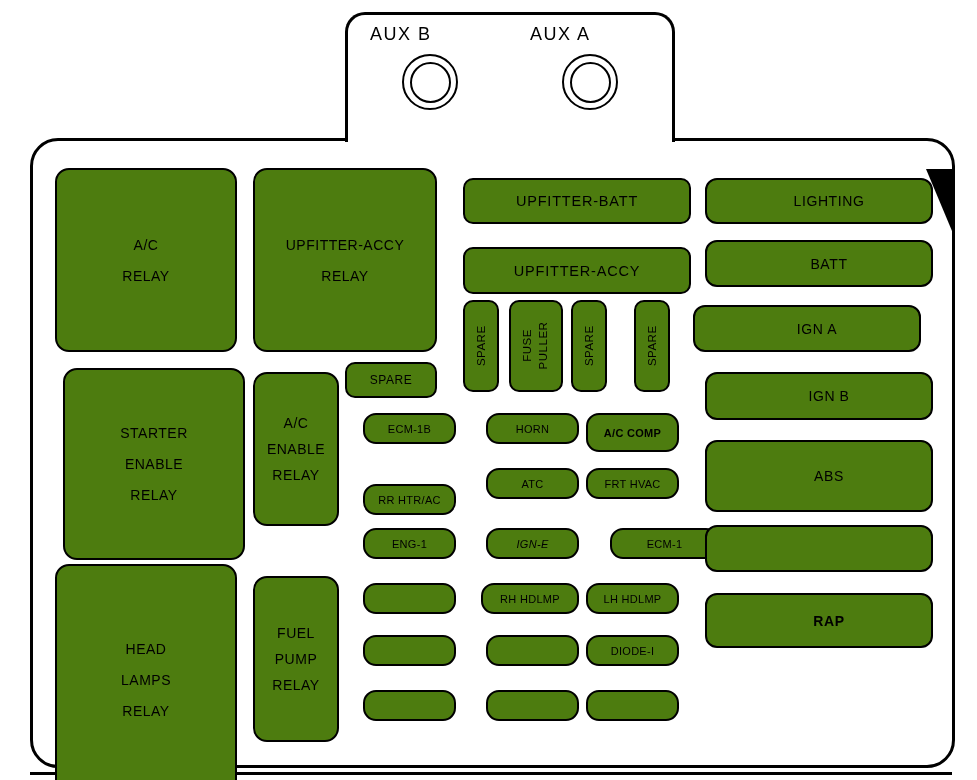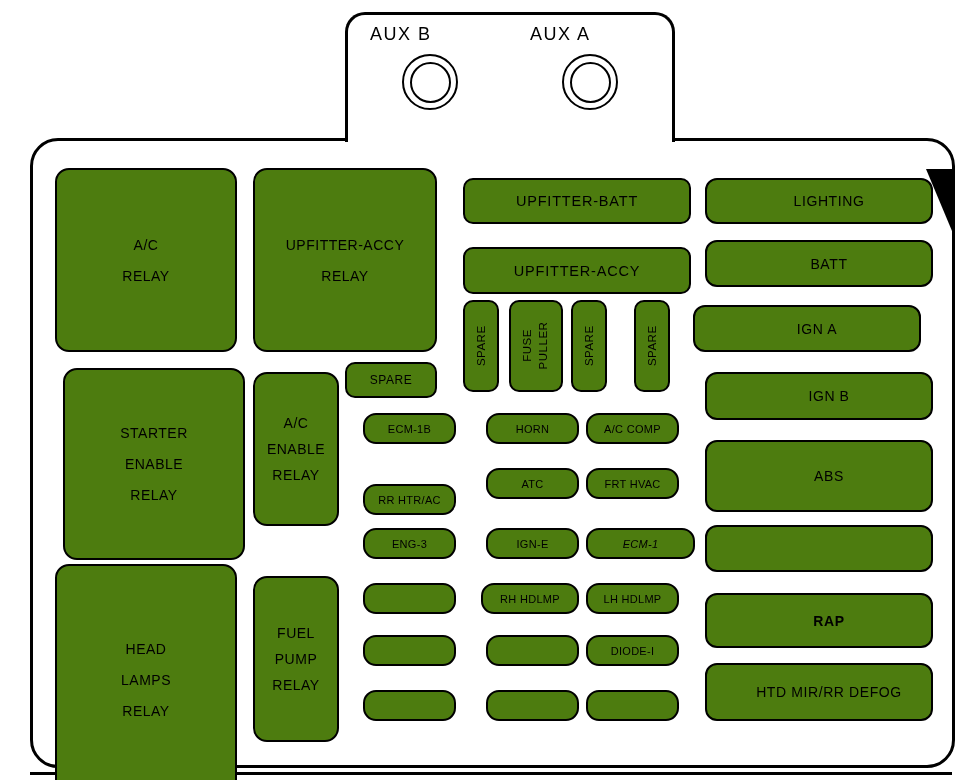--- a/index.html
+++ b/index.html
@@ -107,41 +107,41 @@
   <div class="box vbox" style="left:634px;top:300px;width:36px;height:92px;">
     <div class="vtext">SPARE</div>
   </div>
 
   <div class="box fuse-small" style="left:363px;top:413px;width:93px;height:31px;">
     <div>ECM-1B</div>
   </div>
   <div class="box fuse-small" style="left:486px;top:413px;width:93px;height:31px;">
     <div>HORN</div>
   </div>
-  <div class="box fuse-small" style="left:586px;top:413px;width:93px;height:31px;">
+  <div class="box fuse-small" style="left:586px;top:413px;width:93px;height:39px;font-weight:bold;">
     <div>A/C COMP</div>
   </div>
 
   <div class="box fuse-small" style="left:363px;top:468px;width:93px;height:31px;margin-top:16px;">
     <div>RR HTR/AC</div>
   </div>
   <div class="box fuse-small" style="left:486px;top:468px;width:93px;height:31px;">
     <div>ATC</div>
   </div>
   <div class="box fuse-small" style="left:586px;top:468px;width:93px;height:31px;">
     <div>FRT HVAC</div>
   </div>
 
   <div class="box fuse-small" style="left:363px;top:528px;width:93px;height:31px;">
-    <div>ENG-3</div>
+    <div>ENG-1</div>
   </div>
-  <div class="box fuse-small" style="left:486px;top:528px;width:93px;height:31px;">
+  <div class="box fuse-small" style="left:486px;top:528px;width:93px;height:31px;font-style:italic;">
     <div>IGN-E</div>
   </div>
-  <div class="box fuse-small" style="left:586px;top:528px;width:109px;height:31px;font-style:italic;">
+  <div class="box fuse-small" style="left:610px;top:528px;width:109px;height:31px;">
     <div>ECM-1</div>
   </div>
 
   <div class="box fuse-small" style="left:363px;top:583px;width:93px;height:31px;">
     <div></div>
   </div>
   <div class="box fuse-small" style="left:481px;top:583px;width:98px;height:31px;">
     <div>RH HDLMP</div>
   </div>
   <div class="box fuse-small" style="left:586px;top:583px;width:93px;height:31px;">
@@ -182,17 +182,14 @@
   </div>
   <div class="box right-fuse" style="left:705px;top:372px;width:228px;height:48px;">
     <div>IGN B</div>
   </div>
   <div class="box right-fuse" style="left:705px;top:525px;width:228px;height:47px;">
     <div></div>
   </div>
   <div class="box right-fuse" style="left:705px;top:593px;width:228px;height:55px;font-weight:bold;">
     <div>RAP</div>
   </div>
-  <div class="box right-fuse" style="left:705px;top:663px;width:228px;height:58px;">
-    <div>HTD MIR/RR DEFOG</div>
-  </div>
 
 </div>
 
 </body></html>

